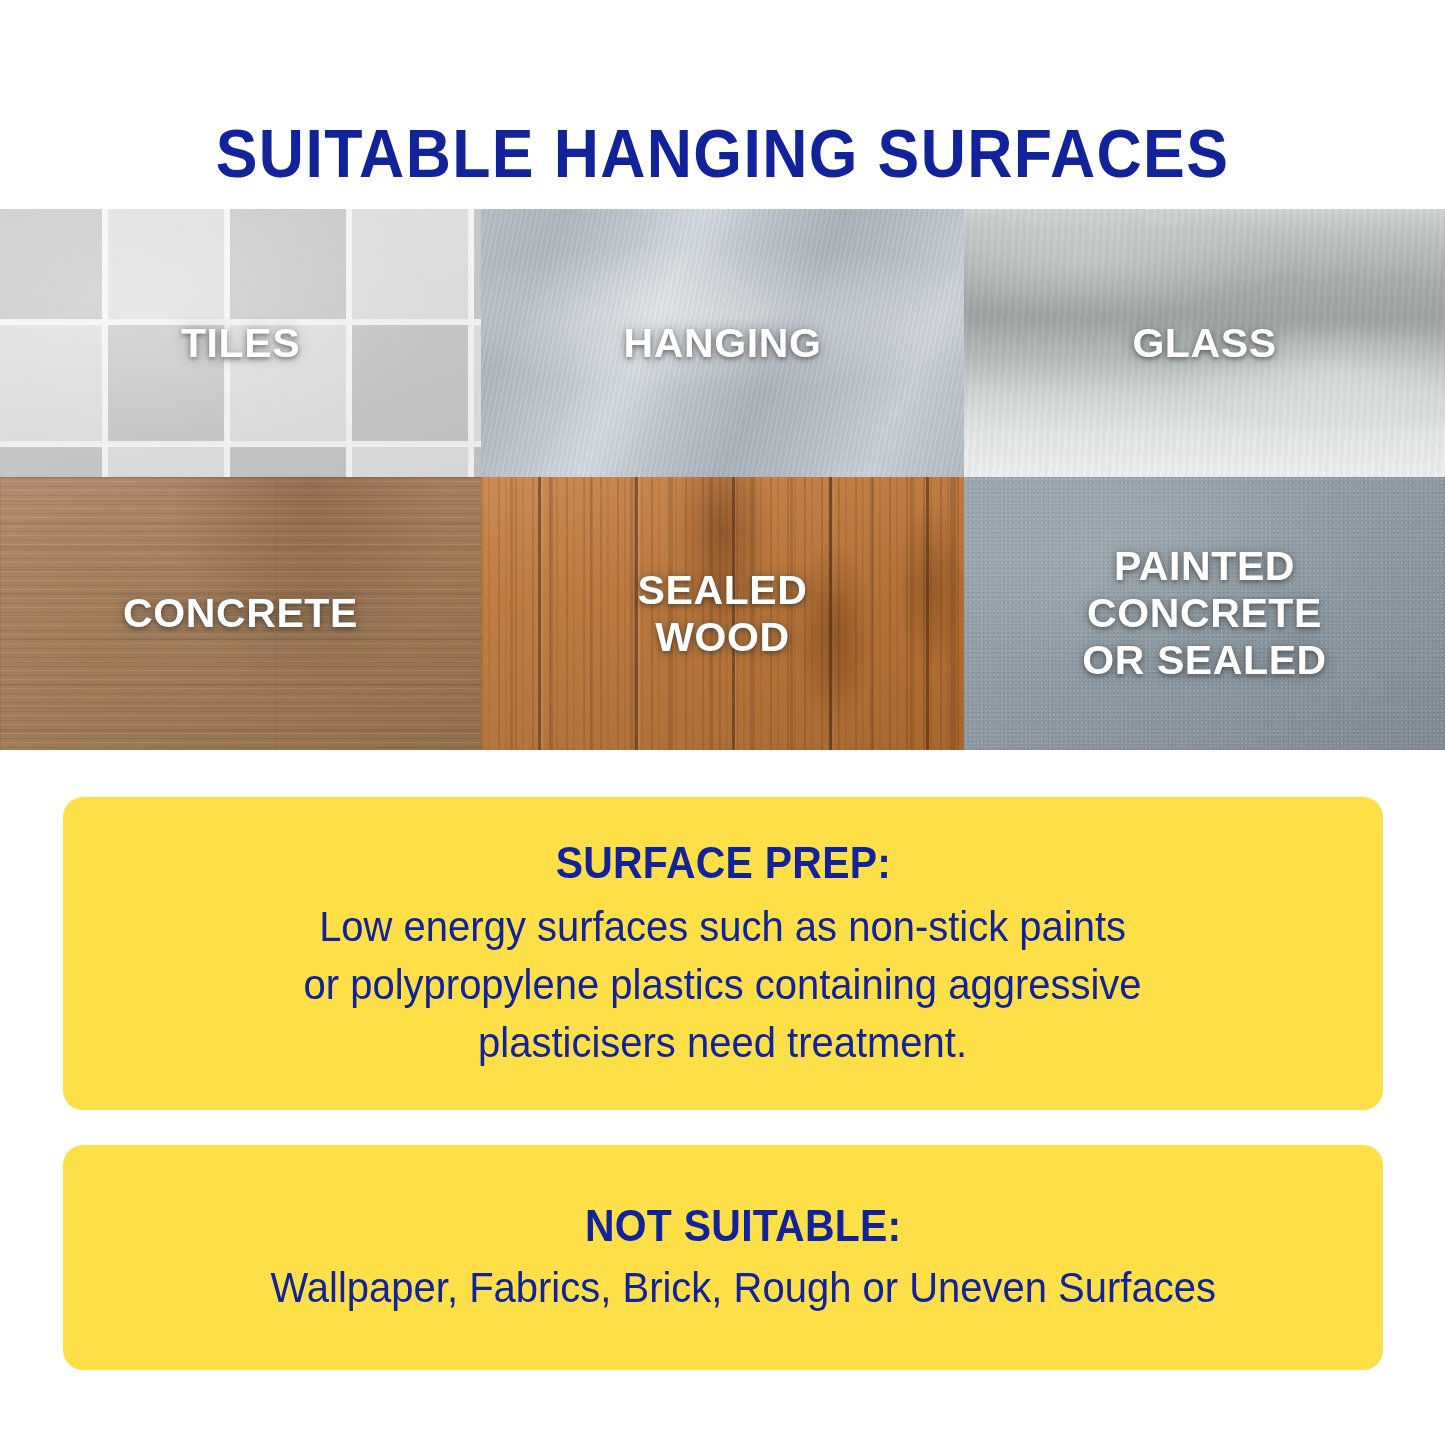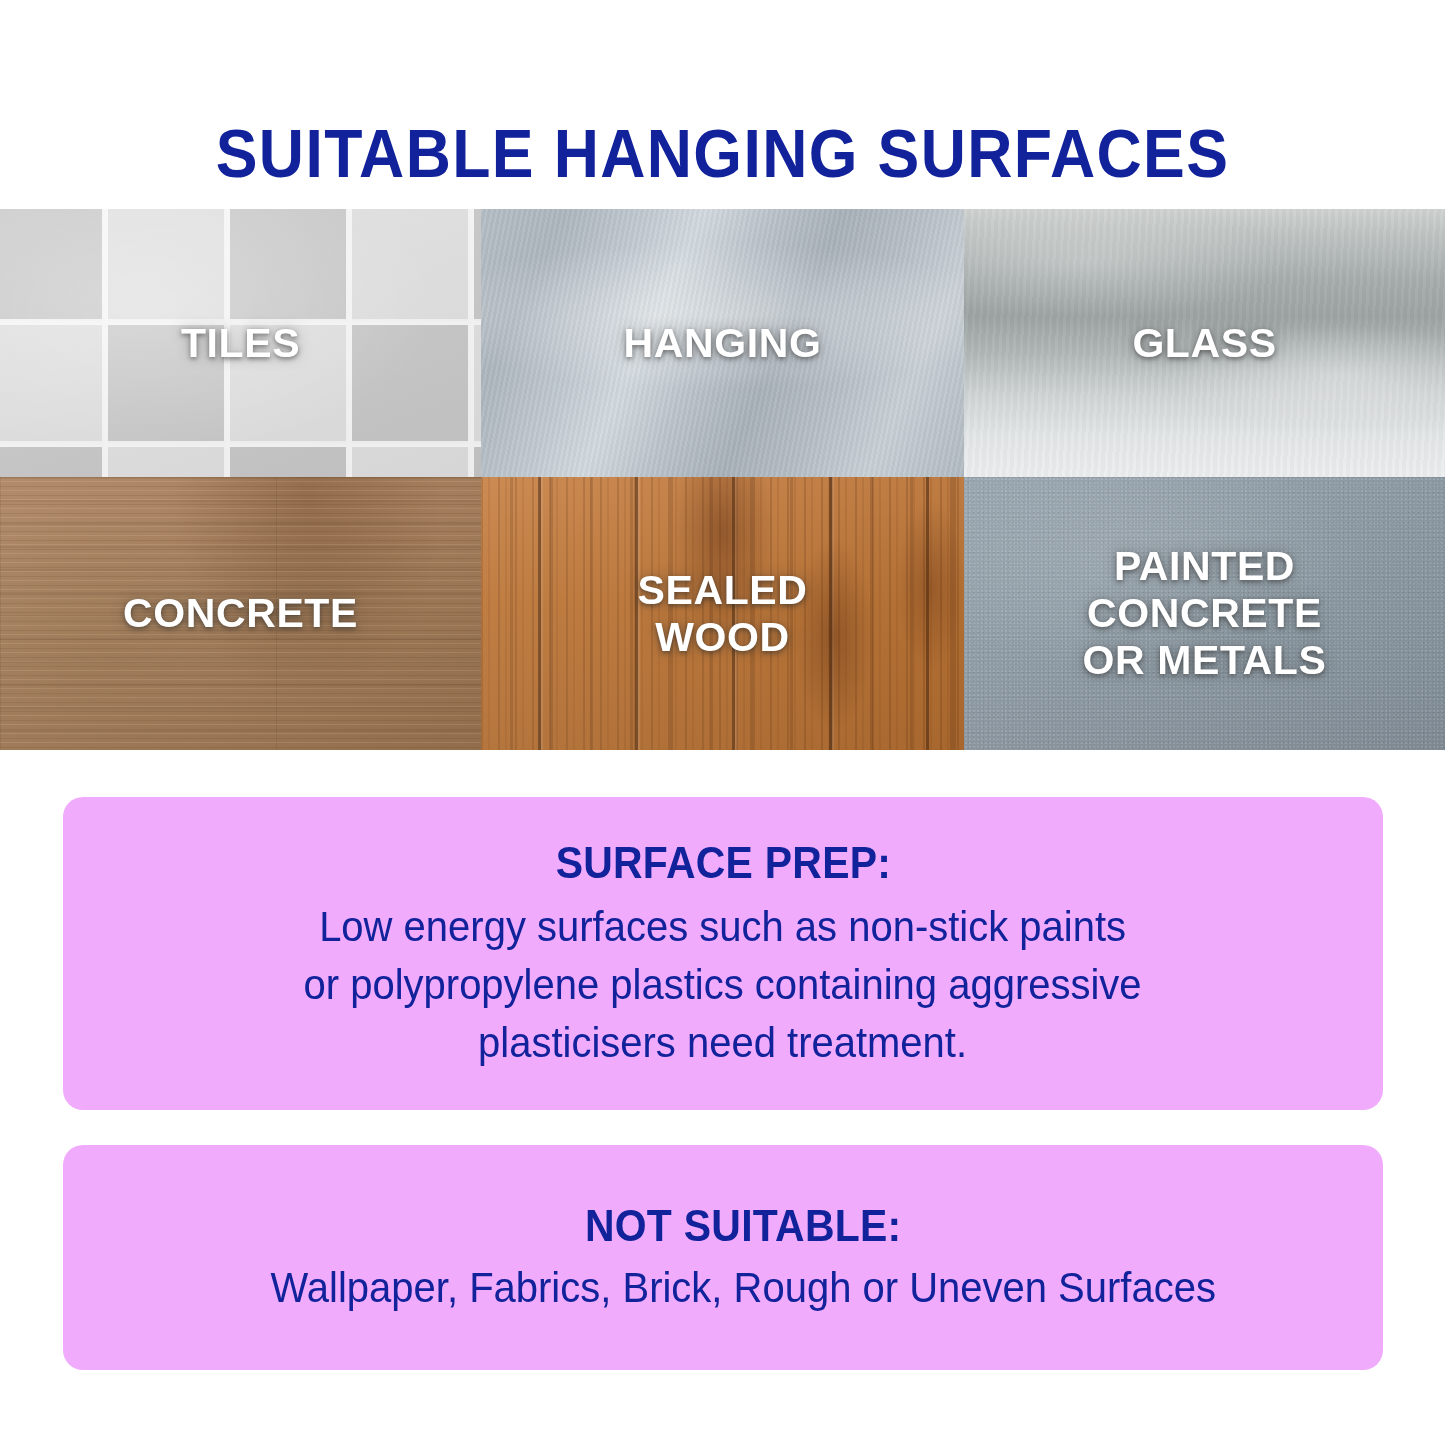--- a/index.html
+++ b/index.html
@@ -205,21 +205,21 @@
     background:
       radial-gradient(ellipse 70% 60% at 35% 30%, rgba(255,255,255,0.10), rgba(255,255,255,0) 70%),
       linear-gradient(to right, rgba(255,255,255,0.05), rgba(0,0,0,0.05));
   }
 
   
   .info-box {
     position: absolute;
     left: 63px;
     width: 1320px;
-    background: #f0abfc;
+    background: #fde047;
     border-radius: 20px;
     box-sizing: border-box;
     display: flex;
     flex-direction: column;
     align-items: center;
     justify-content: center;
   }
   .info-box.prep { top: 797px; height: 313px; }
   .info-box.notsuitable { top: 1145px; height: 225px; padding-left: 40px; }
 
@@ -278,21 +278,21 @@
   <div class="panel">
     <div class="tex-sealedwood"></div>
     <div class="panel-label">SEALED
 WOOD</div>
   </div>
 
   <div class="panel">
     <div class="tex-concrete"></div>
     <div class="panel-label">PAINTED
 CONCRETE
-OR METALS</div>
+OR SEALED</div>
   </div>
 
 </div>
 
 <div class="info-box prep">
   <div class="box-heading">SURFACE PREP:</div>
   <div class="box-body">Low energy surfaces such as non-stick paints
 or polypropylene plastics containing aggressive
 plasticisers need treatment.</div>
 </div>

